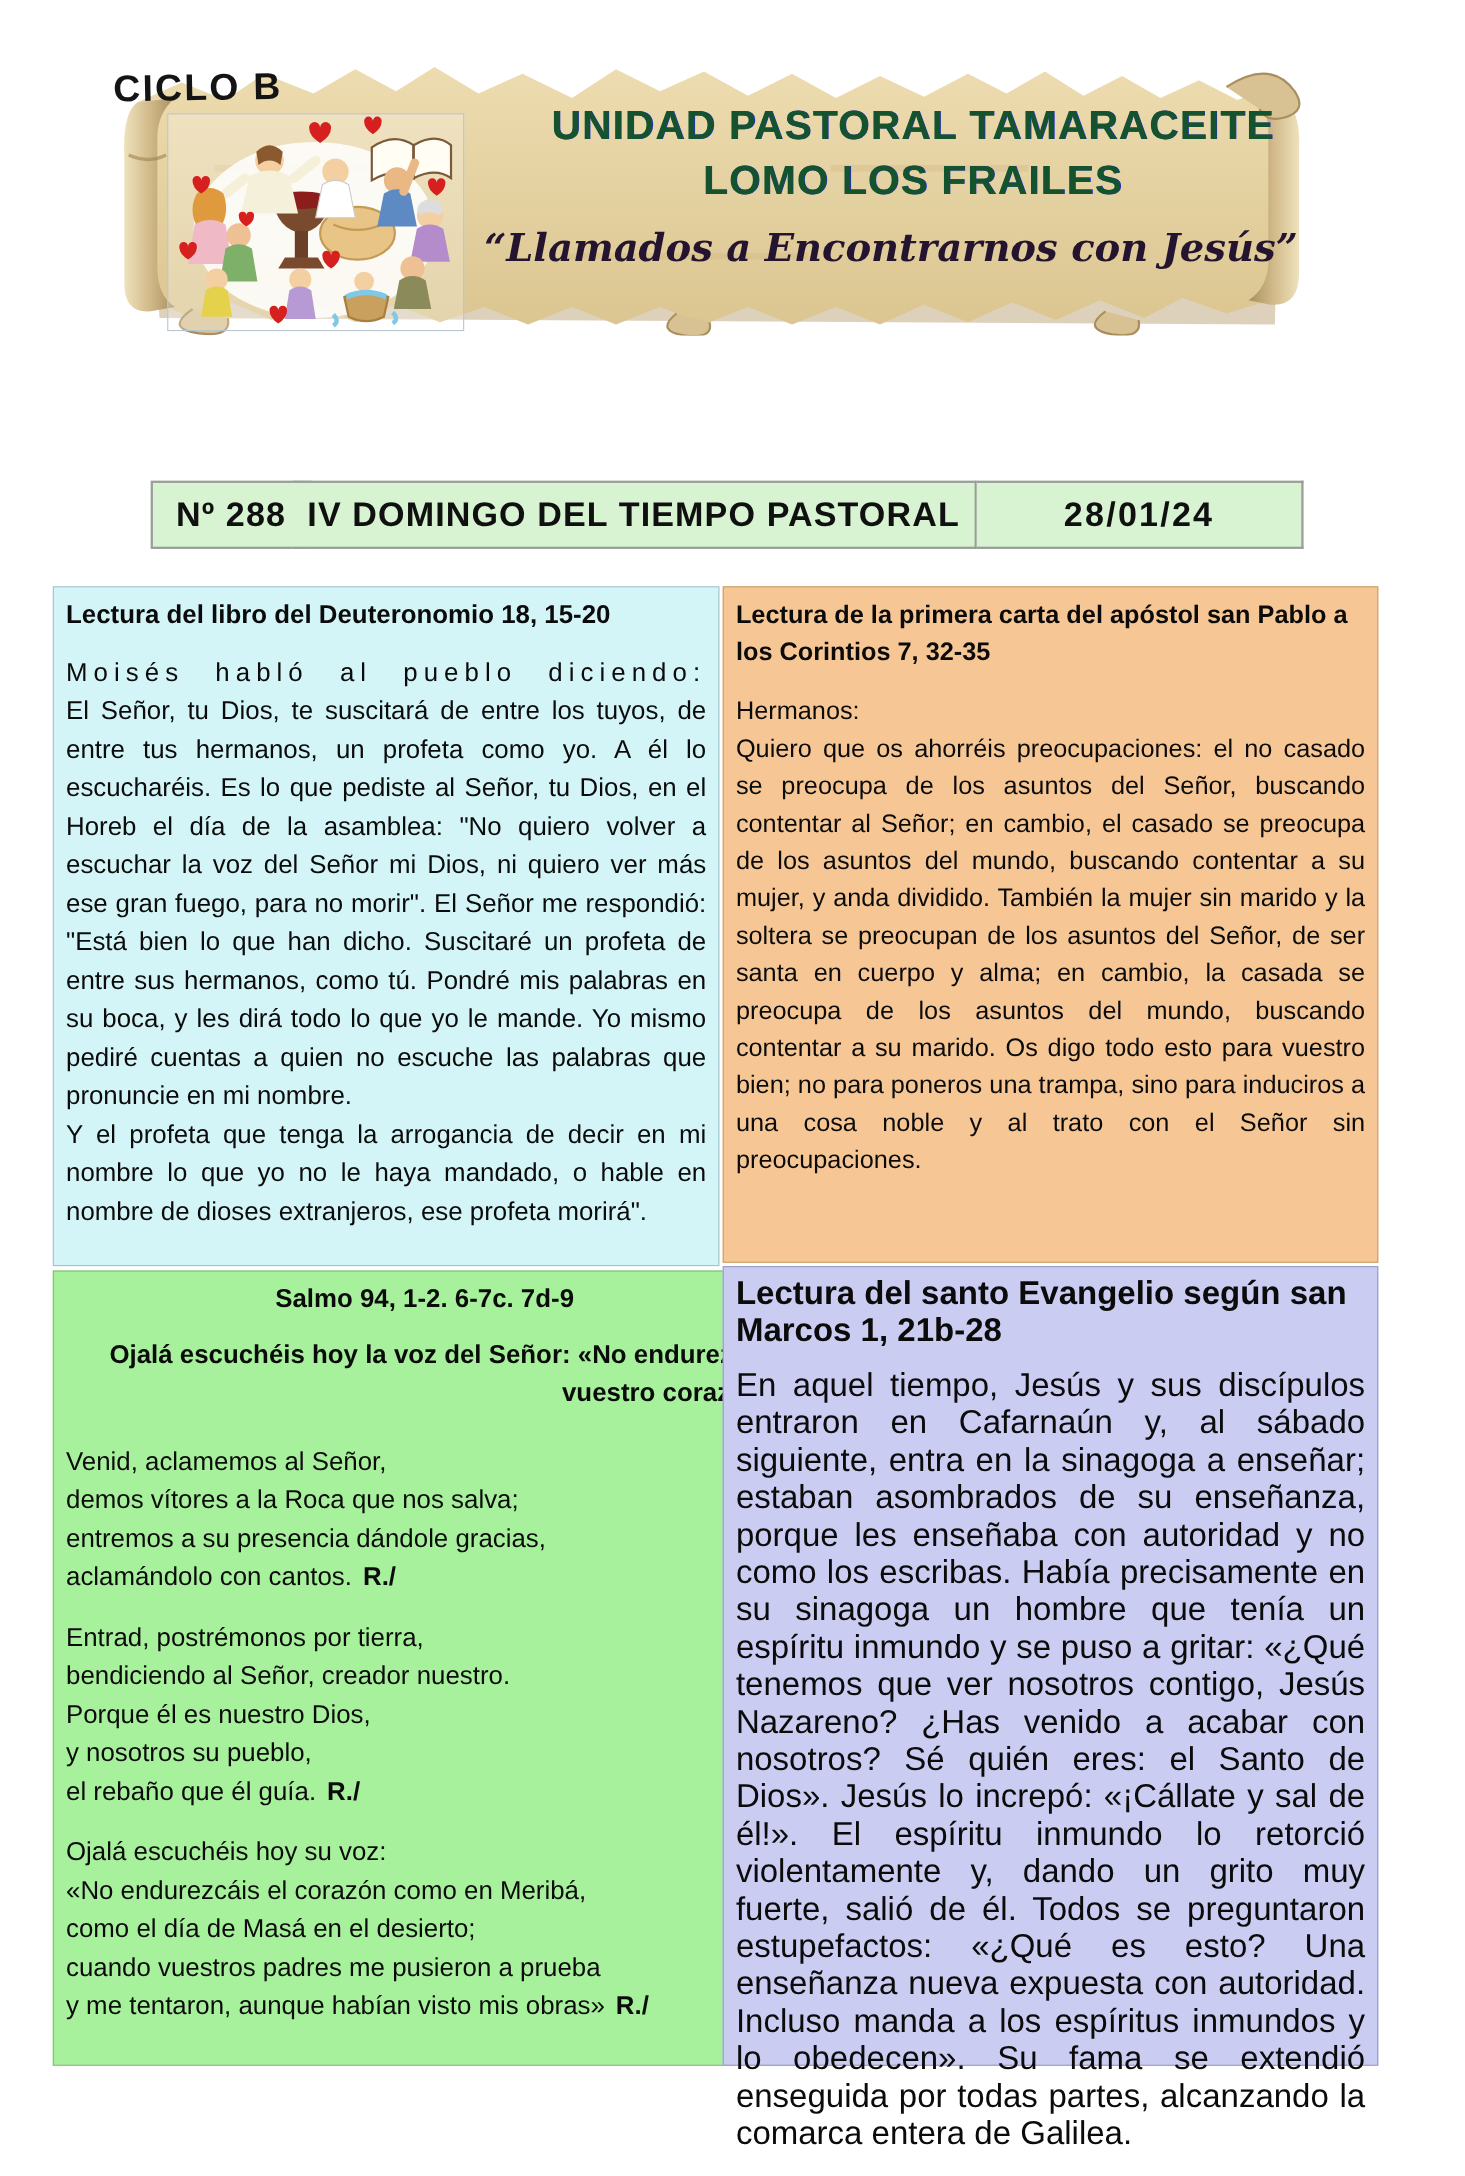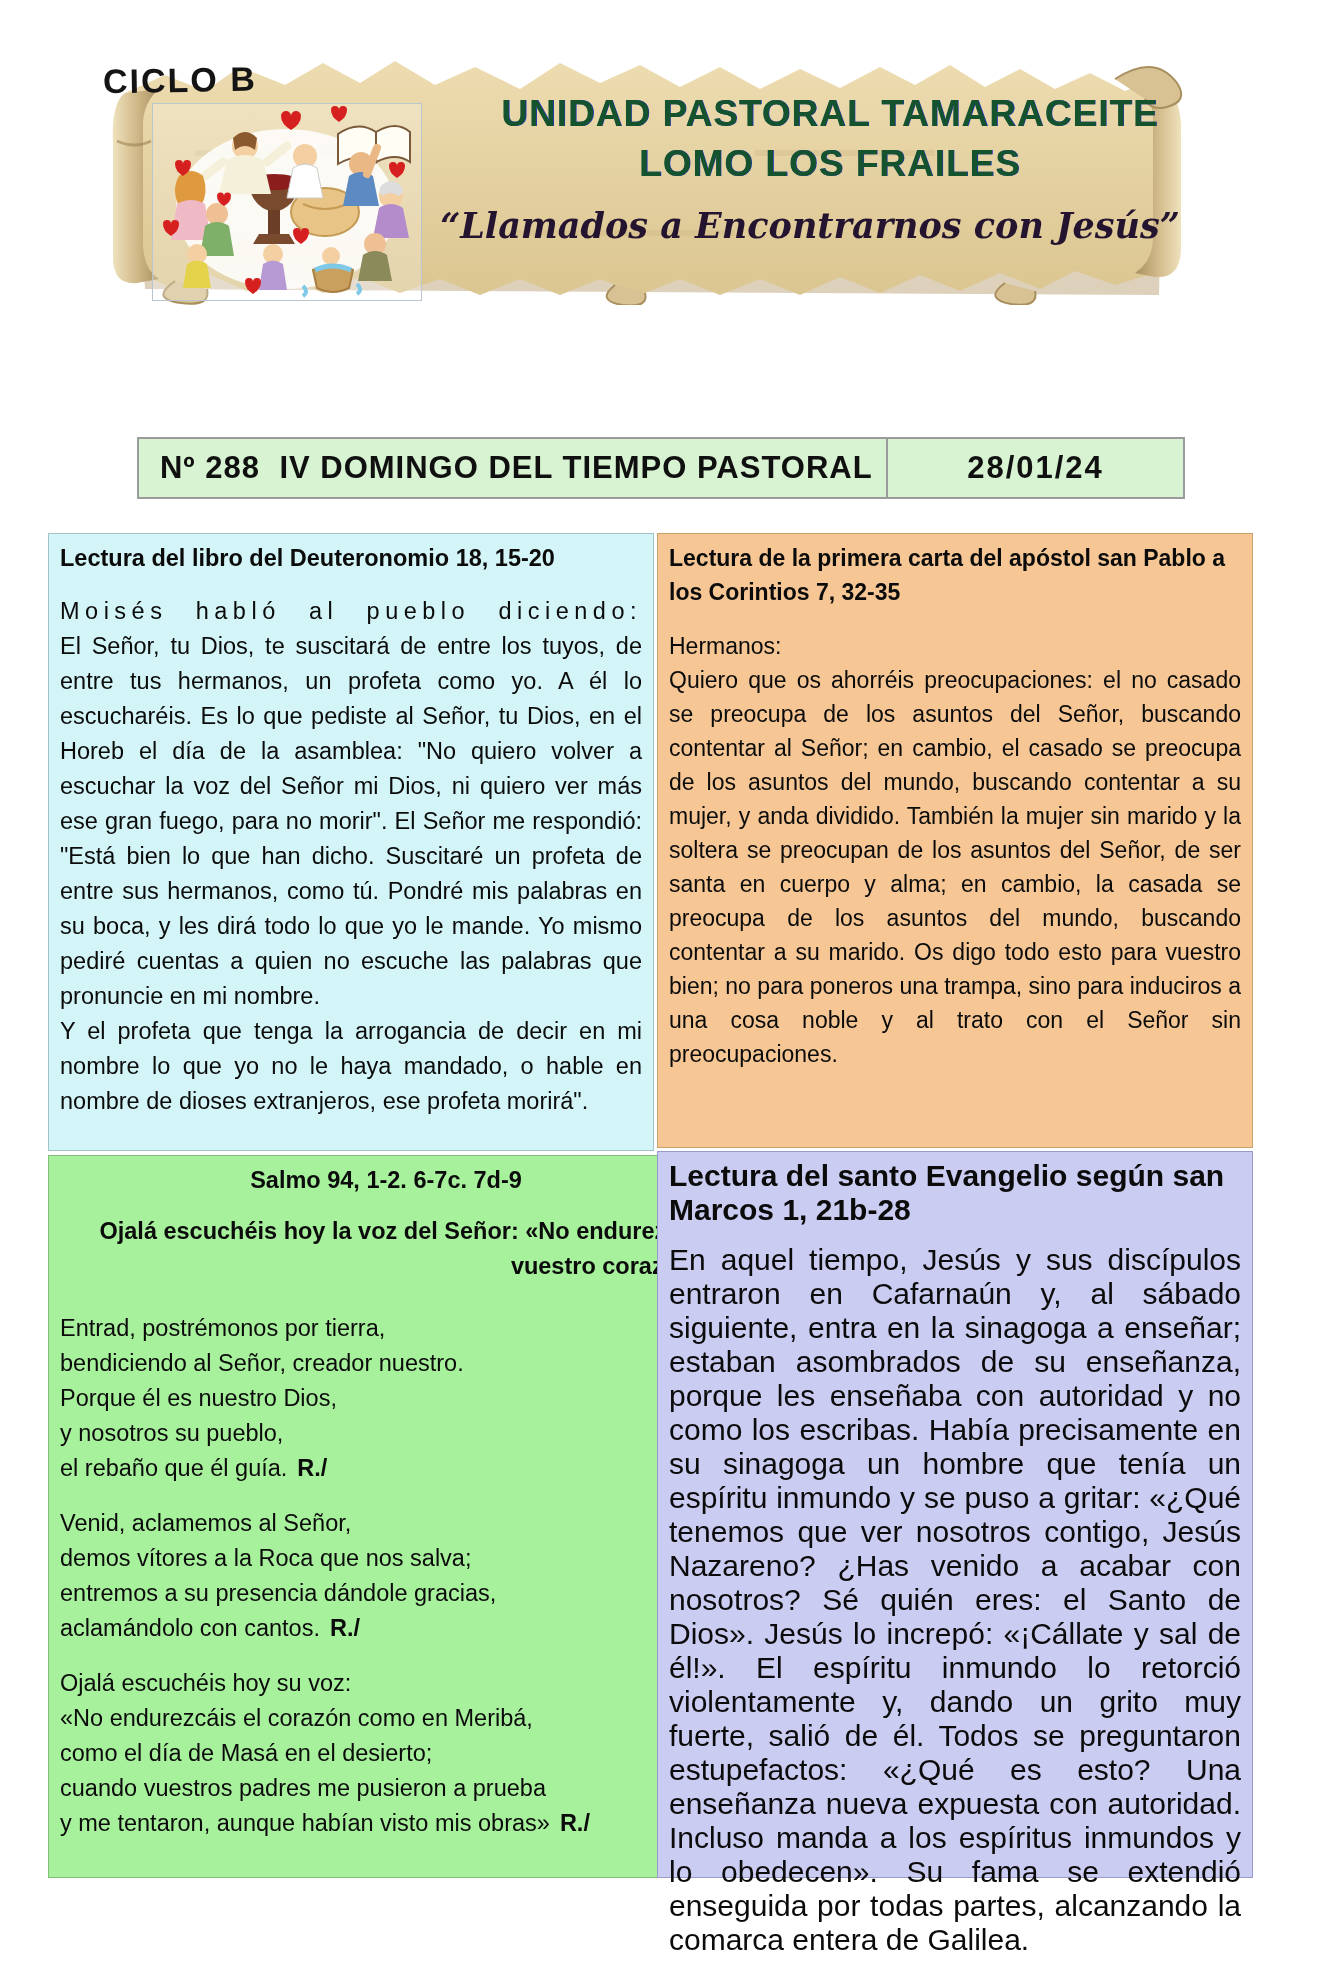--- a/index.html
+++ b/index.html
@@ -215,31 +215,31 @@
   <div class="cellblock corin">
     <p class="rtitle">Lectura de la primera carta del apóstol san Pablo a los Corintios 7, 32-35</p>
     <p>Hermanos:</p>
     <p class="just">Quiero que os ahorréis preocupaciones: el no casado se preocupa de los asuntos del Señor, buscando contentar al Señor; en cambio, el casado se preocupa de los asuntos del mundo, buscando contentar a su mujer, y anda dividido. También la mujer sin marido y la soltera se preocupan de los asuntos del Señor, de ser santa en cuerpo y alma; en cambio, la casada se preocupa de los asuntos del mundo, buscando contentar a su marido. Os digo todo esto para vuestro bien; no para poneros una trampa, sino para induciros a una cosa noble y al trato con el Señor sin preocupaciones.</p>
   </div>
 
   <div class="cellblock psalm">
     <p class="rtitle">Salmo 94, 1-2. 6-7c. 7d-9</p>
     <p class="antiphon">Ojalá escuchéis hoy la voz del Señor: «No endurezcáis vuestro corazón».</p>
     <div class="stanza">
+      <span class="lines">Venid, aclamemos al Señor,
+demos vítores a la Roca que nos salva;
+entremos a su presencia dándole gracias,
+aclamándolo con cantos.</span><span class="resp">R./</span>
+    </div>
+    <div class="stanza">
       <span class="lines">Entrad, postrémonos por tierra,
 bendiciendo al Señor, creador nuestro.
 Porque él es nuestro Dios,
 y nosotros su pueblo,
 el rebaño que él guía.</span><span class="resp">R./</span>
-    </div>
-    <div class="stanza">
-      <span class="lines">Venid, aclamemos al Señor,
-demos vítores a la Roca que nos salva;
-entremos a su presencia dándole gracias,
-aclamándolo con cantos.</span><span class="resp">R./</span>
     </div>
     <div class="stanza">
       <span class="lines">Ojalá escuchéis hoy su voz:
 «No endurezcáis el corazón como en Meribá,
 como el día de Masá en el desierto;
 cuando vuestros padres me pusieron a prueba
 y me tentaron, aunque habían visto mis obras»</span><span class="resp">R./</span>
     </div>
   </div>
 

